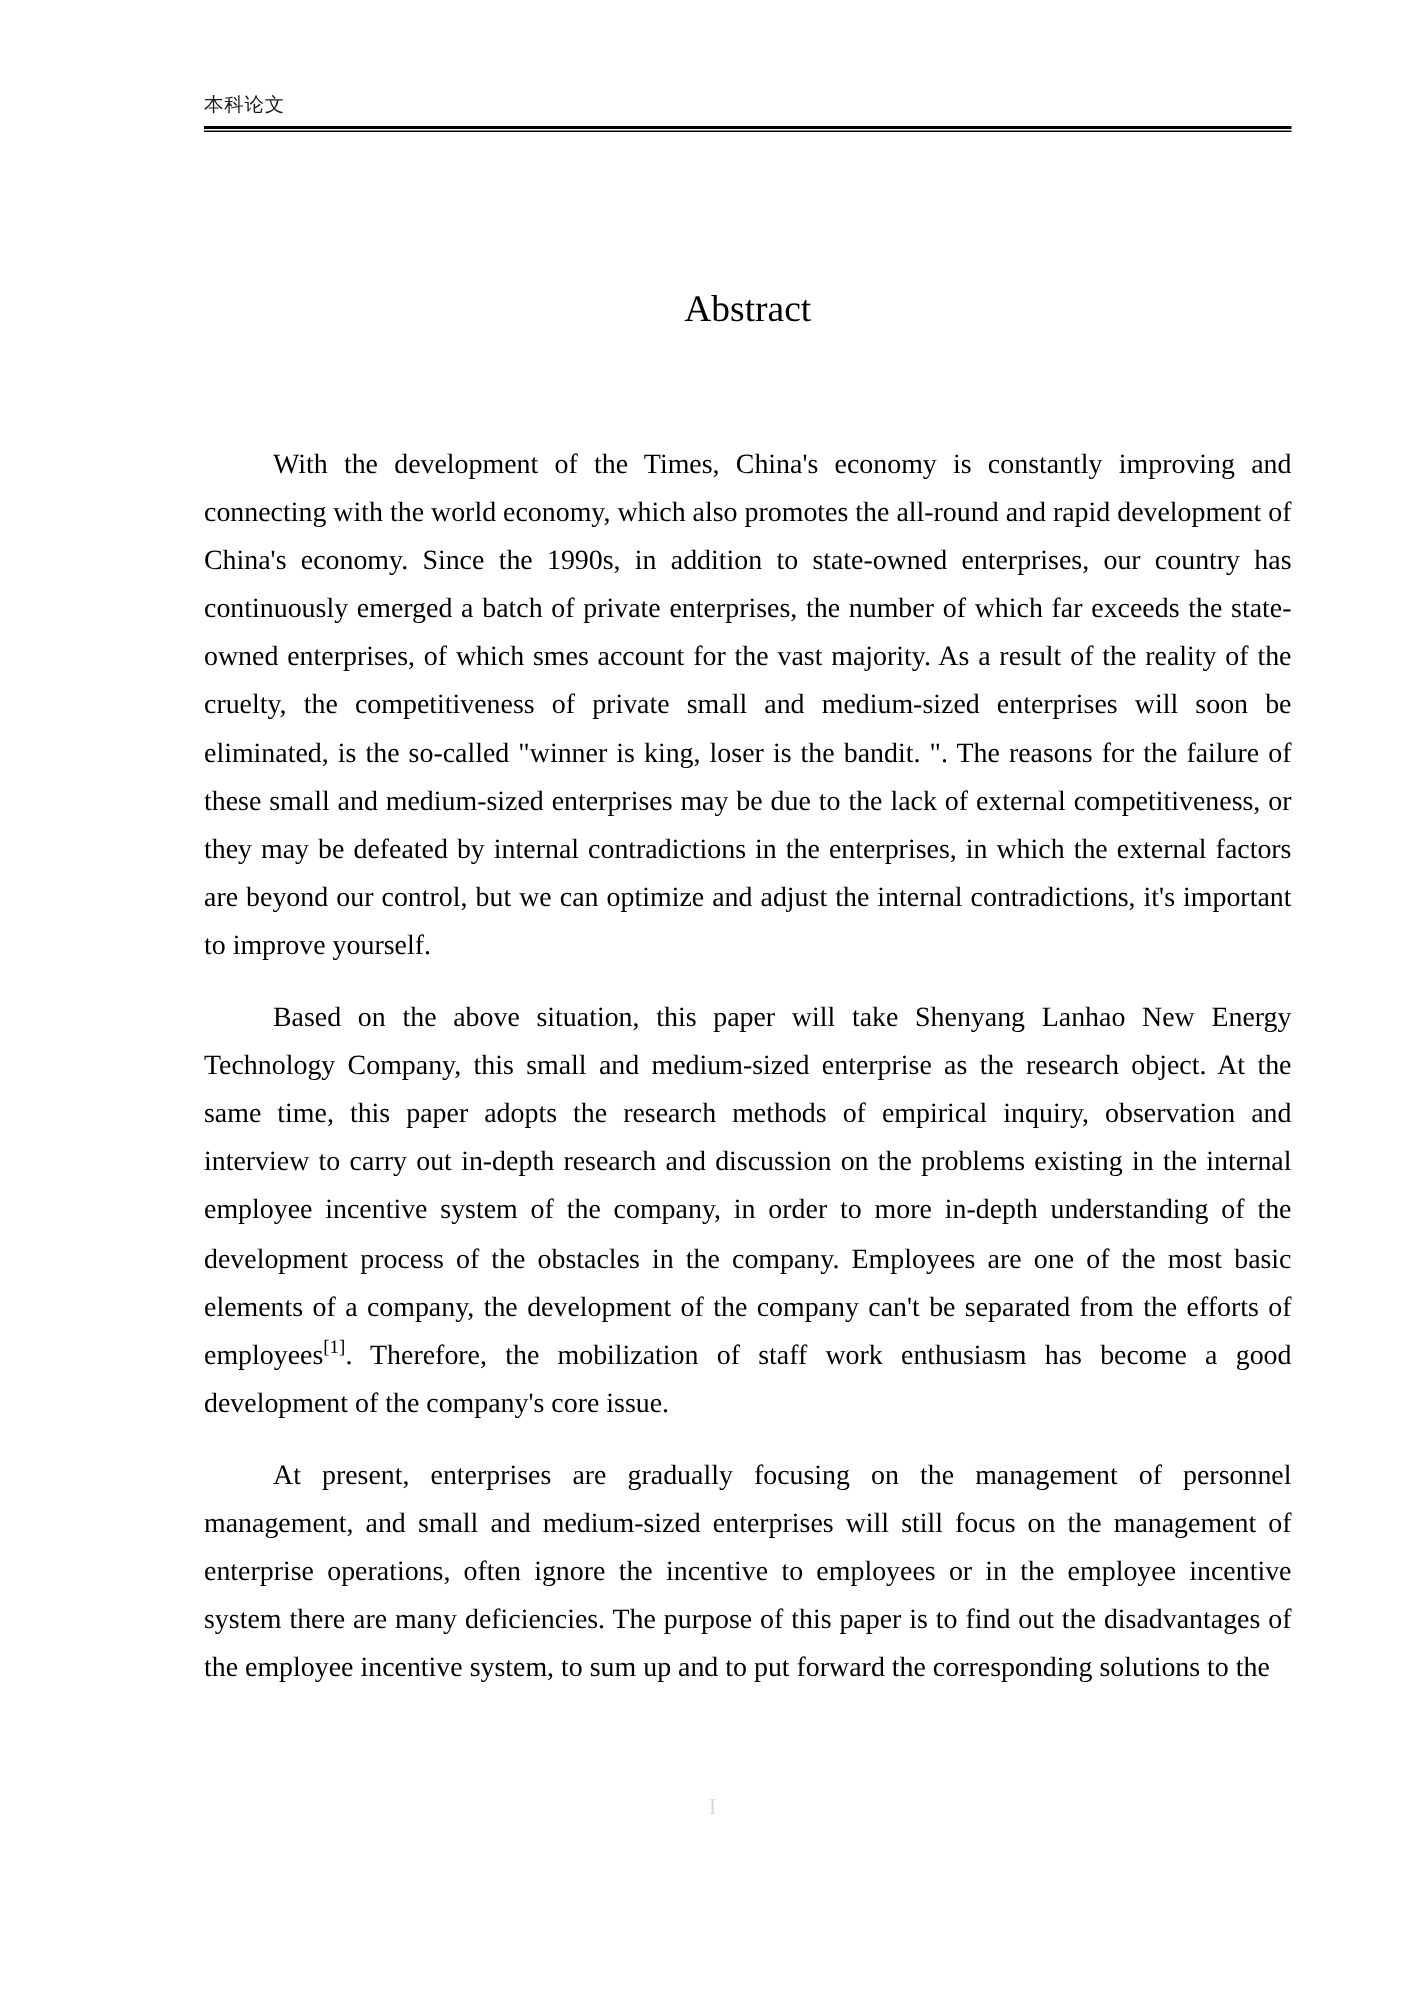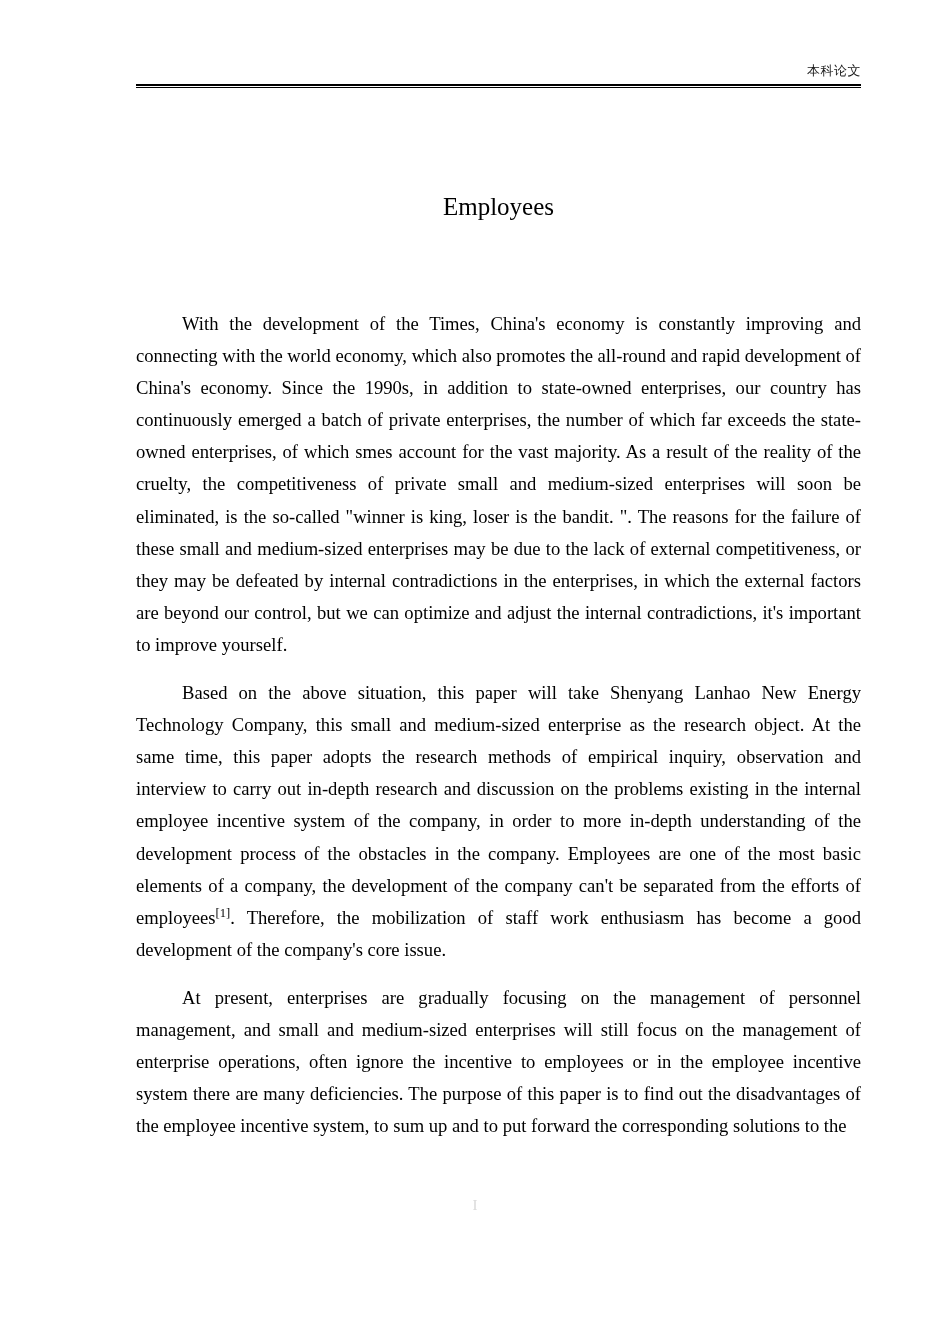--- a/index.html
+++ b/index.html
@@ -23,21 +23,21 @@
 
   
   .header {
     position: absolute;
     left: 136px;
     top: 62px;
     width: 725px;
   }
 
   .header-text {
-    text-align: right;
+    text-align: left;
     font-family: "DejaVu Sans", "Liberation Sans", sans-serif;
     font-size: 13px;
     line-height: 18px;
     color: #1a1a1a;
     letter-spacing: 0.5px;
     white-space: nowrap;
   }
 
   .header-rule {
     margin-top: 4px;
@@ -69,21 +69,21 @@
     font-size: 25px;
     line-height: 34px;
     font-weight: normal;
     color: #000000;
   }
 
   
   .body-area {
     position: absolute;
     left: 136px;
-    top: 308px;
+    top: 294px;
     width: 725px;
   }
 
   .para {
     margin: 0;
     text-align: justify;
     text-justify: inter-word;
     text-indent: 46px;
     font-size: 18.6px;
     line-height: 32.1px;
@@ -122,21 +122,21 @@
 
   <div class="header">
     <div class="header-text">本科论文</div>
     <div class="header-rule">
       <div class="rule-thick"></div>
       <div class="rule-gap"></div>
       <div class="rule-thin"></div>
     </div>
   </div>
 
-  <div class="doc-title">Employees</div>
+  <div class="doc-title">Abstract</div>
 
   <div class="body-area">
 
     <p class="para">With the development of the Times, China's economy is constantly improving and connecting with the world economy, which also promotes the all-round and rapid development of China's economy. Since the 1990s, in addition to state-owned enterprises, our country has continuously emerged a batch of private enterprises, the number of which far exceeds the state-owned enterprises, of which smes account for the vast majority. As a result of the reality of the cruelty, the competitiveness of private small and medium-sized enterprises will soon be eliminated, is the so-called "winner is king, loser is the bandit. ". The reasons for the failure of these small and medium-sized enterprises may be due to the lack of external competitiveness, or they may be defeated by internal contradictions in the enterprises, in which the external factors are beyond our control, but we can optimize and adjust the internal contradictions, it's important to improve yourself.</p>
 
     <p class="para"><span>Based on the above situation, this paper will take Shenyang Lanhao New Energy Technology Company, this small and medium-sized enterprise as the research object. At the same time, this paper adopts the research methods of empirical inquiry, observation and interview to carry out in-depth research and discussion on the problems existing in the internal employee incentive system of the company, in order to more in-depth understanding of the development process of the obstacles in the company. Employees are one of the most basic elements of a company, the development of the company can't be separated from the efforts of employees</span><sup class="cite">[1]</sup><span>. Therefore, the mobilization of staff work enthusiasm has become a good development of the company's core issue.</span></p>
 
     <p class="para">At present, enterprises are gradually focusing on the management of personnel management, and small and medium-sized enterprises will still focus on the management of enterprise operations, often ignore the incentive to employees or in the employee incentive system there are many deficiencies. The purpose of this paper is to find out the disadvantages of the employee incentive system, to sum up and to put forward the corresponding solutions to the</p>
 
   </div>

